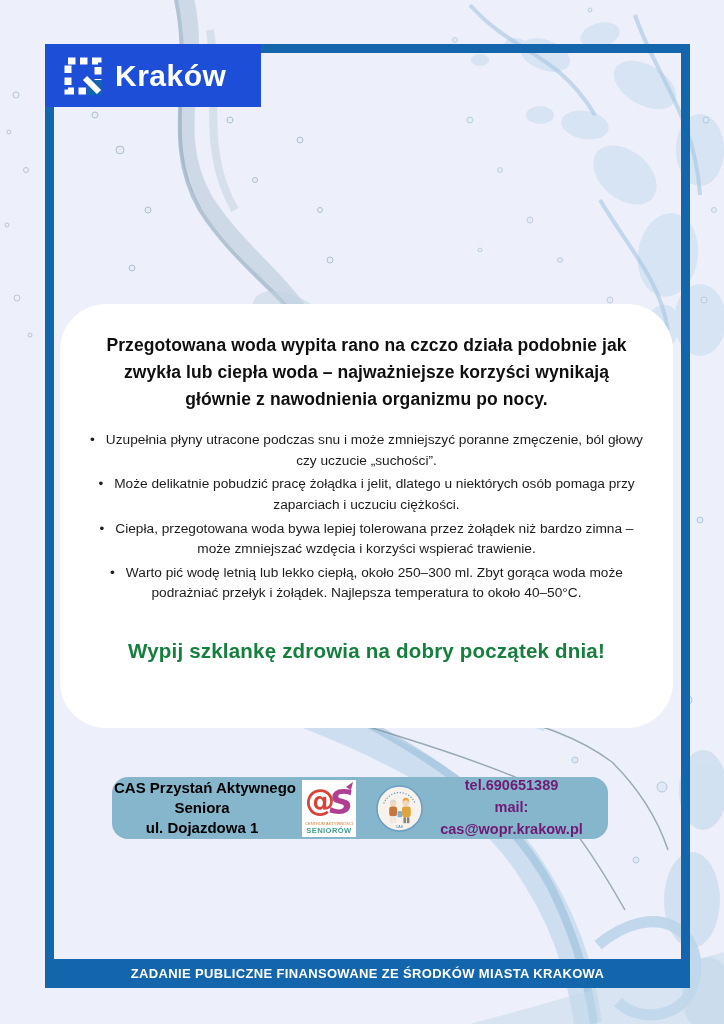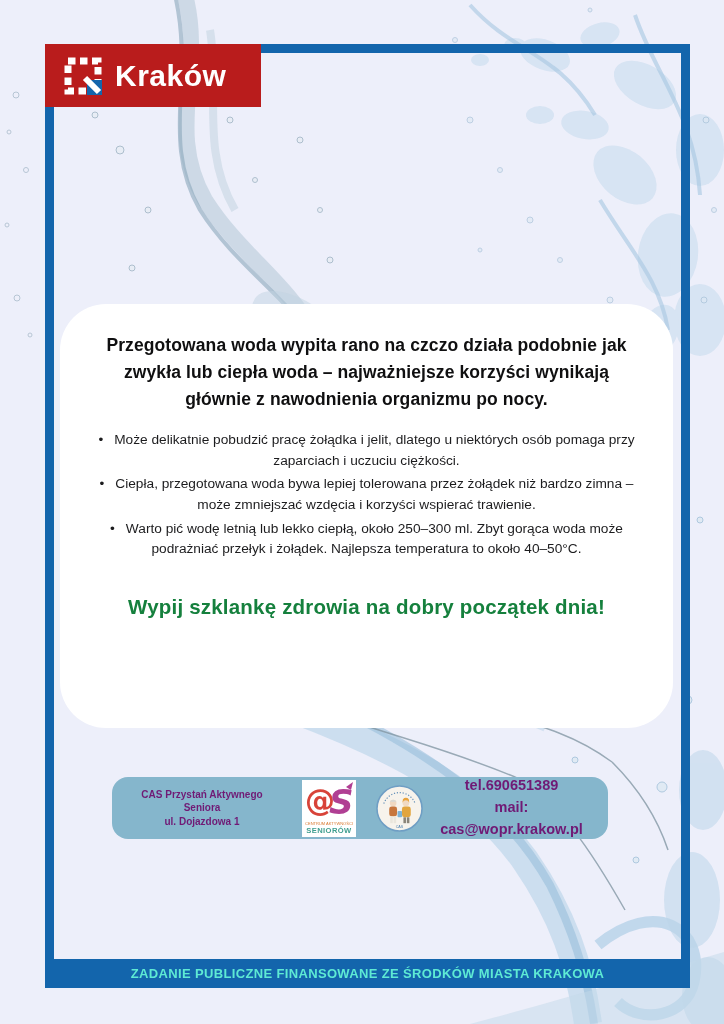--- a/index.html
+++ b/index.html
@@ -14,21 +14,21 @@
   
   .frame{
     position:absolute;left:45px;top:44px;width:645px;height:915px;
     box-sizing:border-box;z-index:2;pointer-events:none;
     border-top:9px solid #1365ac;border-left:9px solid #1365ac;border-right:9px solid #1365ac;
   }
 
   
   .logo-box{
     position:absolute;left:45px;top:44px;width:216px;height:63px;z-index:3;
-    background:#b91c1c;display:flex;align-items:center;box-sizing:border-box;padding-left:19px;
+    background:#1d4ed8;display:flex;align-items:center;box-sizing:border-box;padding-left:19px;
   }
   .logo-box .brand-text{
     color:#ffffff;font-size:30px;font-weight:700;letter-spacing:0.5px;margin-left:13px;
   }
 
   
   .card{
     position:absolute;left:60px;top:304px;width:613px;height:424px;z-index:2;
     background:#ffffff;border-radius:46px;box-sizing:border-box;
     padding:28px 26px 0;text-align:center;color:#0f0f10;
@@ -47,36 +47,36 @@
     margin-top:35px;font-size:20.5px;font-weight:800;letter-spacing:0.2px;color:#15803d;
   }
 
   
   .contact{
     position:absolute;left:112px;top:777px;width:496px;height:62px;z-index:2;
     background:#85b6cc;border-radius:16px;display:flex;align-items:center;
     box-sizing:border-box;padding:0 8px 0 2px;
   }
   .contact-org{
-    width:176px;text-align:center;font-weight:700;font-size:10px;line-height:1.32;
-    color:#701a75;flex:none;
+    width:176px;text-align:center;font-weight:700;font-size:15px;line-height:1.32;
+    color:#000000;flex:none;
   }
   .contact-org div{white-space:nowrap;}
   .cas-logo-box{width:54px;height:57px;flex:none;margin-left:12px;background:#ffffff;}
   .circle-logo{width:47px;height:47px;flex:none;margin-left:20px;}
   .contact-right{
     flex:1;text-align:center;font-weight:700;font-size:14.5px;line-height:1.5;color:#701a75;
   }
 
   
   .footer-bar{
     position:absolute;left:45px;top:959px;width:645px;height:29px;z-index:3;
     background:#1365ac;display:flex;align-items:center;justify-content:center;
   }
-  .footer-text{color:#5eead4;font-size:13px;font-weight:600;letter-spacing:0.35px;}
+  .footer-text{color:#ffffff;font-size:13px;font-weight:600;letter-spacing:0.35px;}
 </style>
 </head>
 <body>
 
 <svg class="bg-art" viewBox="0 0 724 1024" aria-hidden="true">
 
   <g fill="none">
     <path d="M185,-5 C205,70 165,130 205,200 C240,255 285,280 315,335" stroke="#b3c7d6" stroke-width="16" opacity="0.55"></path>
     <path d="M175,-5 C195,80 160,140 200,210 C235,265 285,295 318,345" stroke="#8ba6ba" stroke-width="4" opacity="0.6"></path>
     <path d="M210,30 C220,90 200,150 235,210" stroke="#c6d6e2" stroke-width="8" opacity="0.6"></path>
@@ -178,20 +178,21 @@
     <rect x="4" y="4" width="30" height="30" fill="none" stroke="#ffffff" stroke-width="7" stroke-dasharray="7.5 4.5"></rect>
     <rect x="23" y="23" width="15" height="15" fill="#1365ac"></rect>
     <path d="M21,21 L35,35" stroke="#ffffff" stroke-width="6"></path>
   </svg>
   <span class="brand-text">Kraków</span>
 </div>
 
 <div class="card">
   <p class="card-heading">Przegotowana woda wypita rano na czczo działa podobnie jak zwykła lub ciepła woda – najważniejsze korzyści wynikają głównie z nawodnienia organizmu po nocy.</p>
   <ul class="bullet-list">
+    <li>Uzupełnia płyny utracone podczas snu i może zmniejszyć poranne zmęczenie, ból głowy czy uczucie „suchości”.</li>
     <li>Może delikatnie pobudzić pracę żołądka i jelit, dlatego u niektórych osób pomaga przy zaparciach i uczuciu ciężkości.</li>
     <li>Ciepła, przegotowana woda bywa lepiej tolerowana przez żołądek niż bardzo zimna – może zmniejszać wzdęcia i korzyści wspierać trawienie.</li>
     <li>Warto pić wodę letnią lub lekko ciepłą, około 250–300 ml. Zbyt gorąca woda może podrażniać przełyk i żołądek. Najlepsza temperatura to około 40–50°C.</li>
   </ul>
   <p class="card-closing">Wypij szklankę zdrowia na dobry początek dnia!</p>
 </div>
 
 <div class="contact">
   <div class="contact-org">
     <div>CAS Przystań Aktywnego</div>

